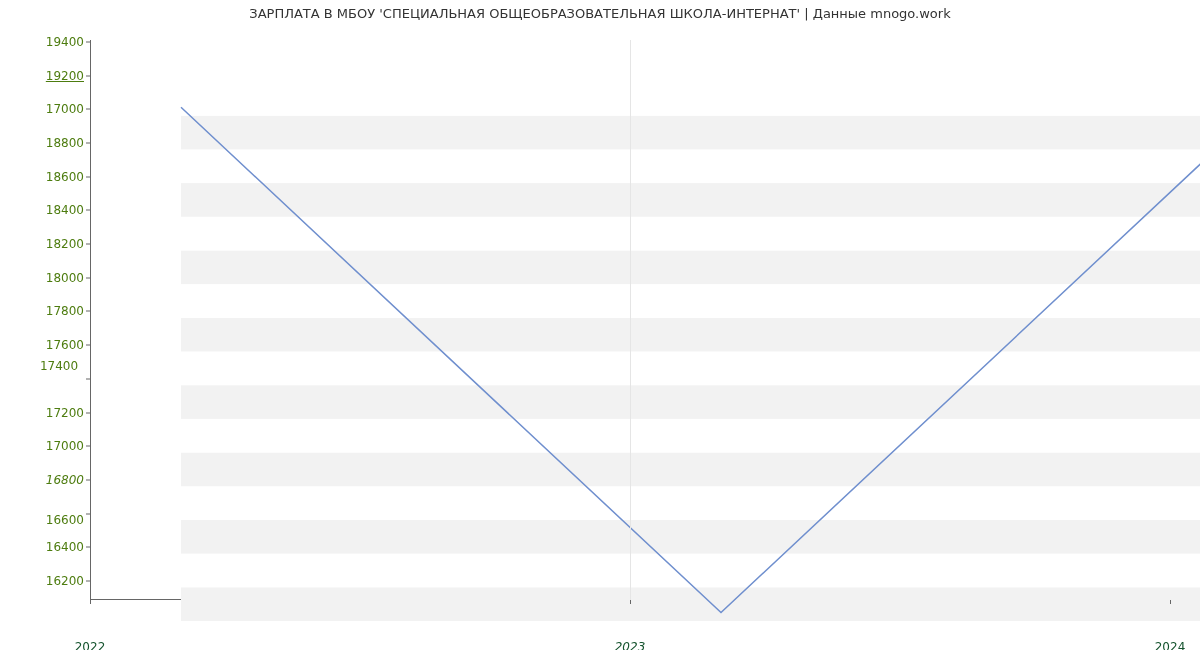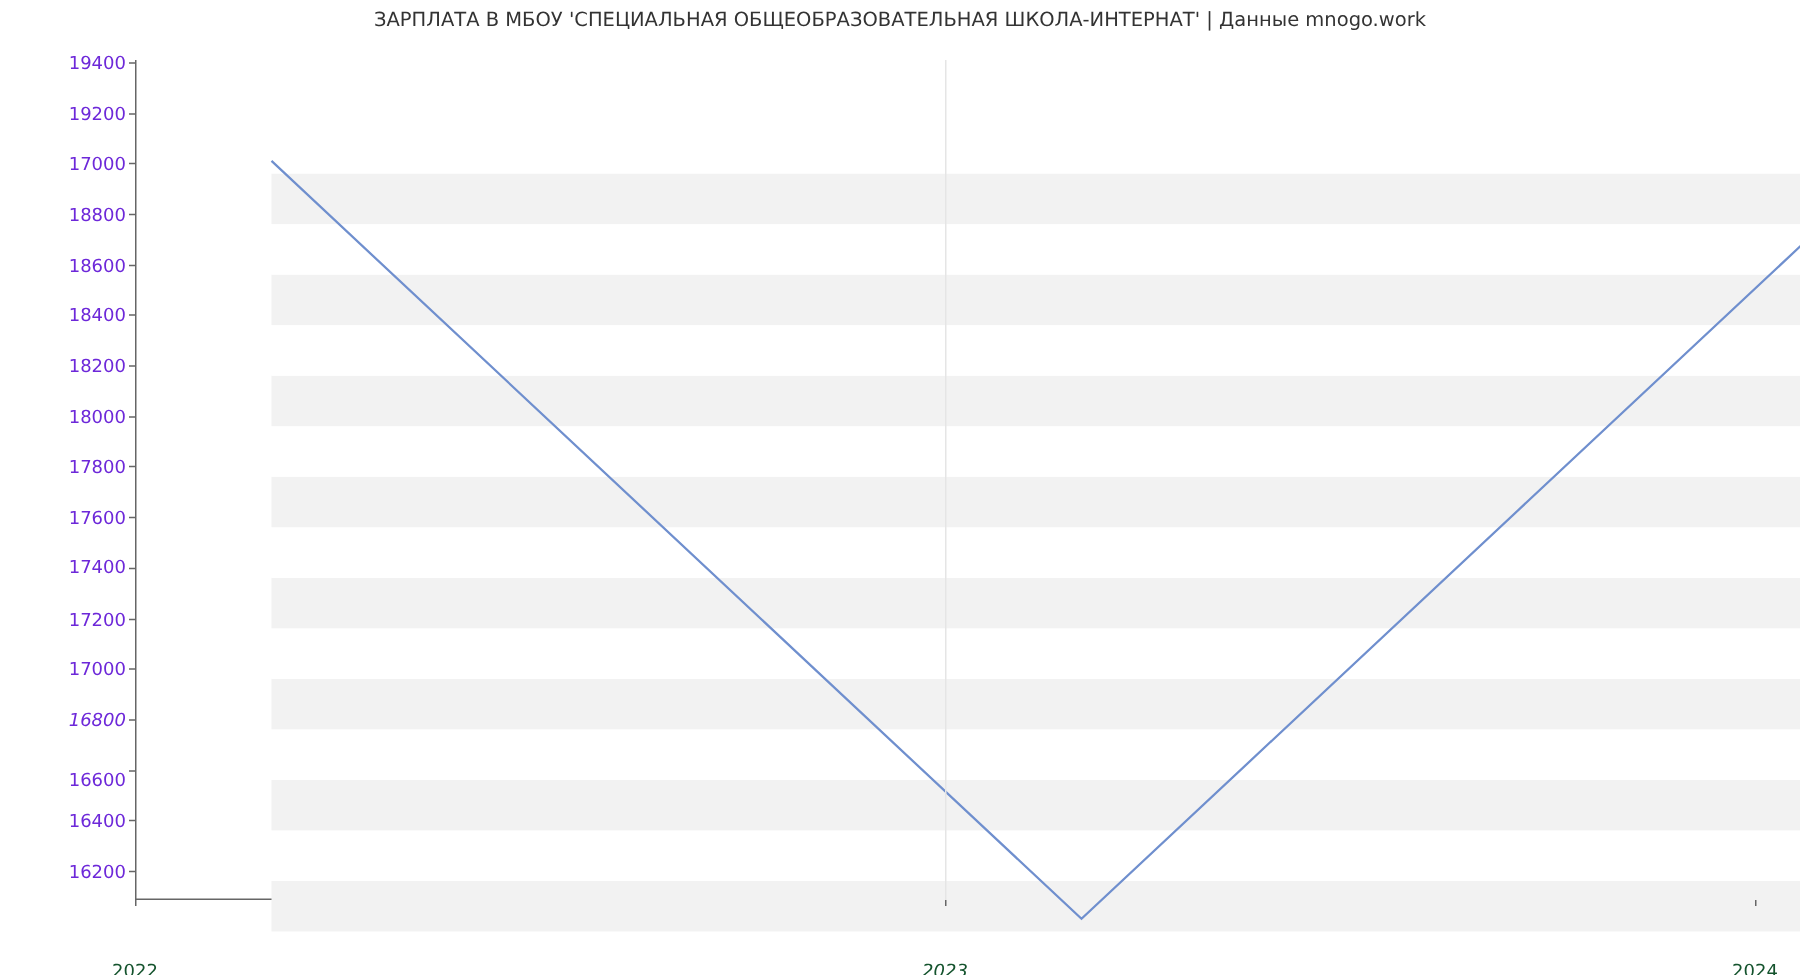--- a/index.html
+++ b/index.html
@@ -36,21 +36,21 @@
     border-left: 1px solid #666;
     border-bottom: 1px solid #666;
     box-sizing: border-box;
   }
   .y-tick-label {
     position: absolute;
     right: 1116px; 
     width: 50px;
     text-align: right;
     font-size: 12px;
-    color: #6d28d9;
+    color: #4d7c0f;
     transform: translateY(-50%);
   }
   .y-tick-mark {
     position: absolute;
     left: 86px;
     width: 4px;
     height: 1px;
     background: #666;
     transform: translateY(-0.5px);
   }
@@ -116,39 +116,39 @@
     <div class="y-tick-label" style="top: 547.284px; text-align: right;">16400</div>
     <div class="y-tick-mark" style="top: 547.284px;"></div>
     <div class="y-tick-label" style="top: 520px;">16600</div>
     <div class="y-tick-mark" style="top: 513.6px;"></div>
     <div class="y-tick-label" style="top: 479.916px; font-style: italic;">16800</div>
     <div class="y-tick-mark" style="top: 479.916px;"></div>
     <div class="y-tick-label" style="top: 446.232px;">17000</div>
     <div class="y-tick-mark" style="top: 446.232px;"></div>
     <div class="y-tick-label" style="top: 412.547px;">17200</div>
     <div class="y-tick-mark" style="top: 412.547px;"></div>
-    <div class="y-tick-label" style="top: 378px;">17400</div>
+    <div class="y-tick-label" style="top: 366px; text-align: center;">17400</div>
     <div class="y-tick-mark" style="top: 378.863px;"></div>
     <div class="y-tick-label" style="top: 345.179px;">17600</div>
     <div class="y-tick-mark" style="top: 345.179px;"></div>
     <div class="y-tick-label" style="top: 311.495px;">17800</div>
     <div class="y-tick-mark" style="top: 311.495px;"></div>
     <div class="y-tick-label" style="top: 277.811px;">18000</div>
     <div class="y-tick-mark" style="top: 277.811px;"></div>
     <div class="y-tick-label" style="top: 244.126px;">18200</div>
     <div class="y-tick-mark" style="top: 244.126px;"></div>
     <div class="y-tick-label" style="top: 210.442px;">18400</div>
     <div class="y-tick-mark" style="top: 210.442px;"></div>
     <div class="y-tick-label" style="top: 176.758px;">18600</div>
     <div class="y-tick-mark" style="top: 176.758px;"></div>
     <div class="y-tick-label" style="top: 143.074px;">18800</div>
     <div class="y-tick-mark" style="top: 143.074px;"></div>
     <div class="y-tick-label" style="top: 109.389px;">17000</div>
     <div class="y-tick-mark" style="top: 109.389px;"></div>
-    <div class="y-tick-label" style="top: 75.7053px;">19200</div>
+    <div class="y-tick-label" style="top: 75.7053px; text-decoration: underline;">19200</div>
     <div class="y-tick-mark" style="top: 75.7053px;"></div>
     <div class="y-tick-label" style="top: 42.0211px;">19400</div>
     <div class="y-tick-mark" style="top: 42.0211px;"></div>
     <div class="x-tick-label" style="left: 90px;">2022</div>
     <div class="x-tick-mark" style="left: 90px;"></div>
     <div class="x-tick-label" style="left: 630px; font-style: italic;">2023</div>
     <div class="x-tick-mark" style="left: 630px;"></div>
     <div class="x-tick-label" style="left: 1170px;">2024</div>
     <div class="x-tick-mark" style="left: 1170px;"></div>
   </div>

